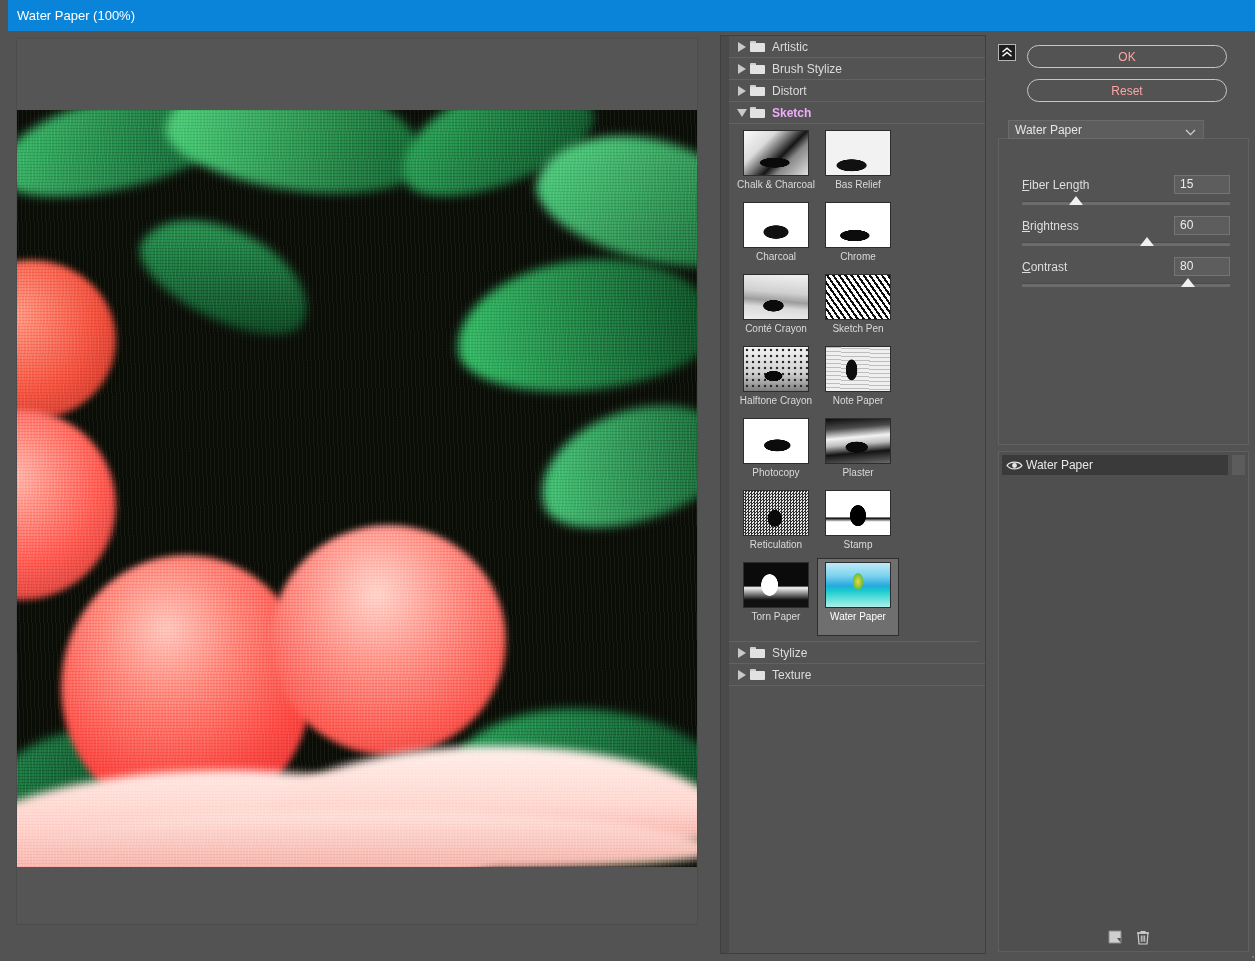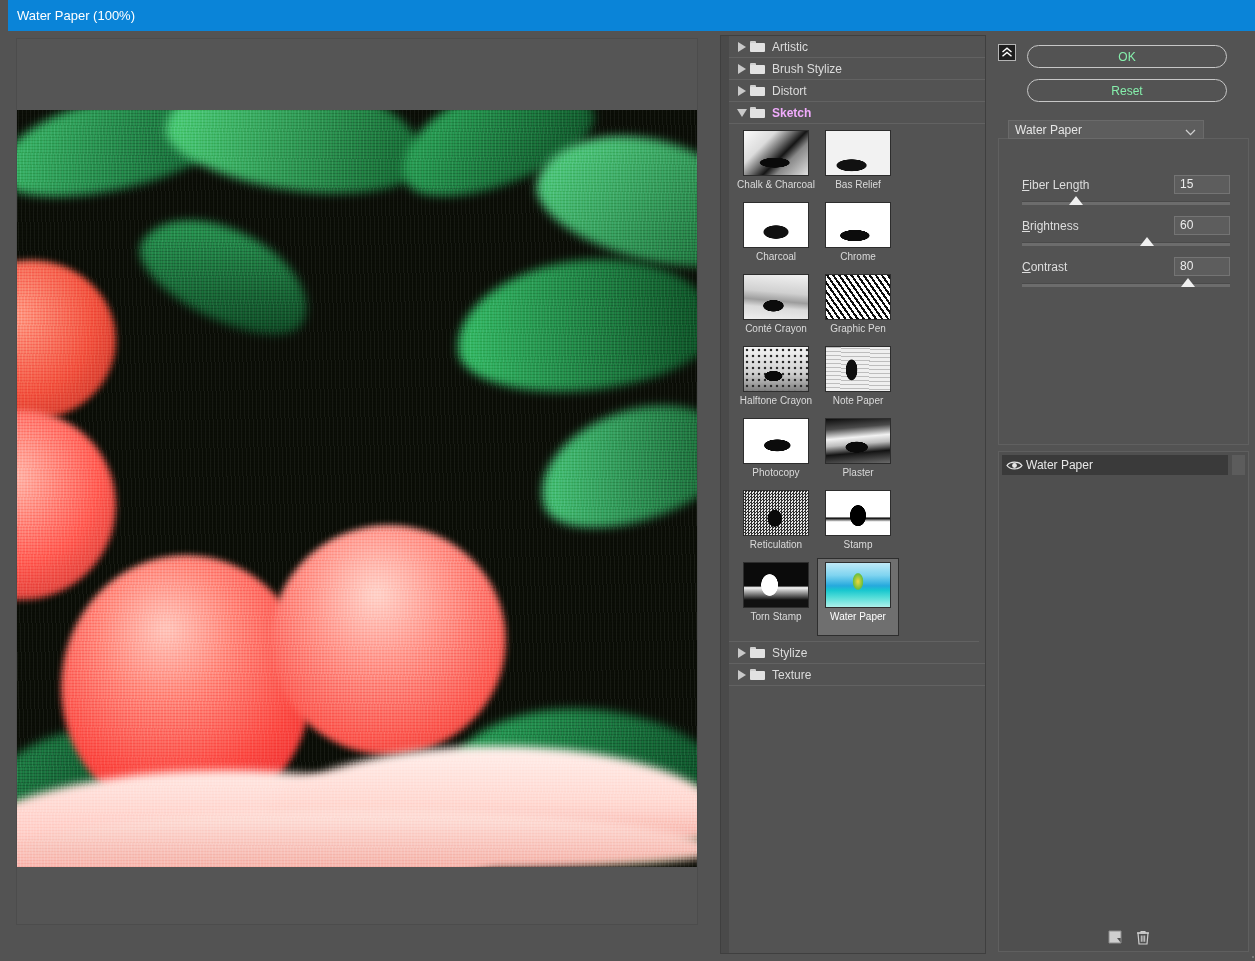--- a/index.html
+++ b/index.html
@@ -214,21 +214,21 @@
     display: flex; align-items: center; justify-content: center;
     cursor: pointer;
   }
   .collapse-btn svg { display: block; }
   .btn {
     position: absolute; left: 34px;
     width: 200px; height: 23px;
     border: 1px solid #c7c7c7;
     border-radius: 12px;
     background: #535353;
-    color: #86efac;
+    color: #fca5a5;
     font-size: 12px;
     display: flex; align-items: center; justify-content: center;
     cursor: pointer;
   }
   .btn-ok { top: 14px; }
   .btn-reset { top: 48px; }
 
   .settings-group {
     position: absolute; left: 5px; top: 107px;
     width: 251px; height: 307px;
@@ -420,21 +420,21 @@
           <div class="thumb-cell">
             <div class="thumb-img t-chrome"></div>
             <div class="thumb-caption">Chrome</div>
           </div>
           <div class="thumb-cell">
             <div class="thumb-img t-conte"></div>
             <div class="thumb-caption">Conté Crayon</div>
           </div>
           <div class="thumb-cell">
             <div class="thumb-img t-graphicpen"></div>
-            <div class="thumb-caption">Graphic Pen</div>
+            <div class="thumb-caption">Sketch Pen</div>
           </div>
           <div class="thumb-cell">
             <div class="thumb-img t-halftone"></div>
             <div class="thumb-caption">Halftone Crayon</div>
           </div>
           <div class="thumb-cell">
             <div class="thumb-img t-notepaper"></div>
             <div class="thumb-caption">Note Paper</div>
           </div>
           <div class="thumb-cell">
@@ -448,21 +448,21 @@
           <div class="thumb-cell">
             <div class="thumb-img t-reticulation"></div>
             <div class="thumb-caption">Reticulation</div>
           </div>
           <div class="thumb-cell">
             <div class="thumb-img t-stamp"></div>
             <div class="thumb-caption">Stamp</div>
           </div>
           <div class="thumb-cell">
             <div class="thumb-img t-tornedges"></div>
-            <div class="thumb-caption">Torn Stamp</div>
+            <div class="thumb-caption">Torn Paper</div>
           </div>
           <div class="thumb-cell selected">
             <div class="thumb-img t-waterpaper"></div>
             <div class="thumb-caption">Water Paper</div>
           </div>
         </div>
         <div class="cat-row">
           <span class="cat-arrow">
             <span class="tri-right"></span>
           </span>

